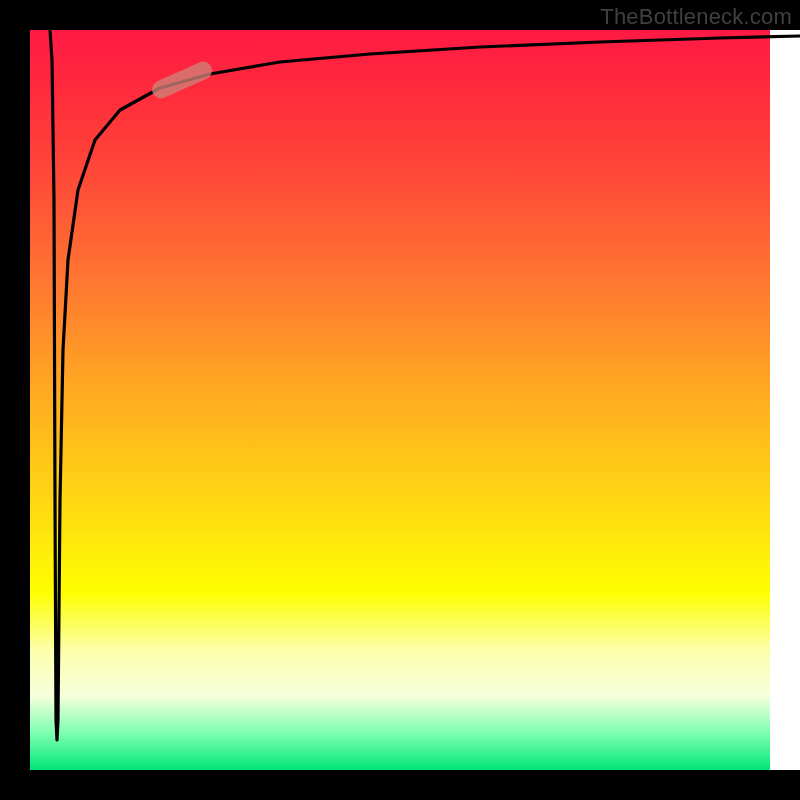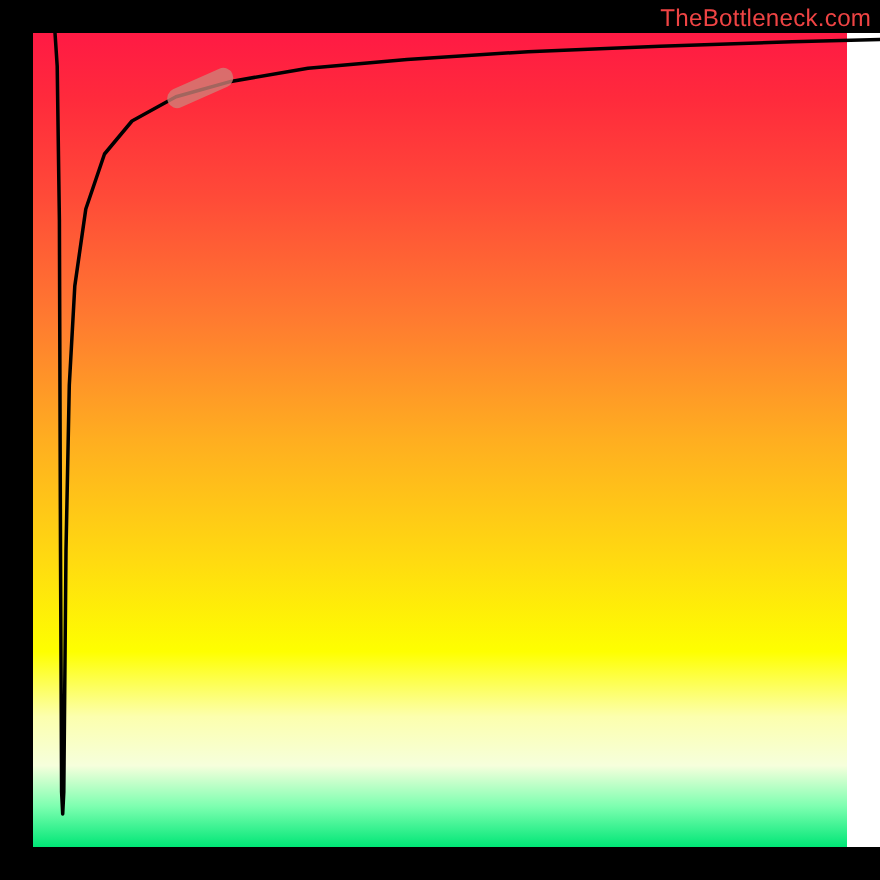--- a/index.html
+++ b/index.html
@@ -58,21 +58,21 @@
     left: 0;
     top: 0;
     width: 800px;
     height: 30px;
     background: #000;
   }
   .watermark {
     position: absolute;
     top: 4px;
     right: 8px;
-    color: #ef4444;
+    color: #404040;
     font-size: 22px;
     letter-spacing: 0.2px;
     font-weight: 400;
     z-index: 50;
   }
   svg.curve-layer {
     position: absolute;
     left: 0;
     top: 0;
     width: 800px;

